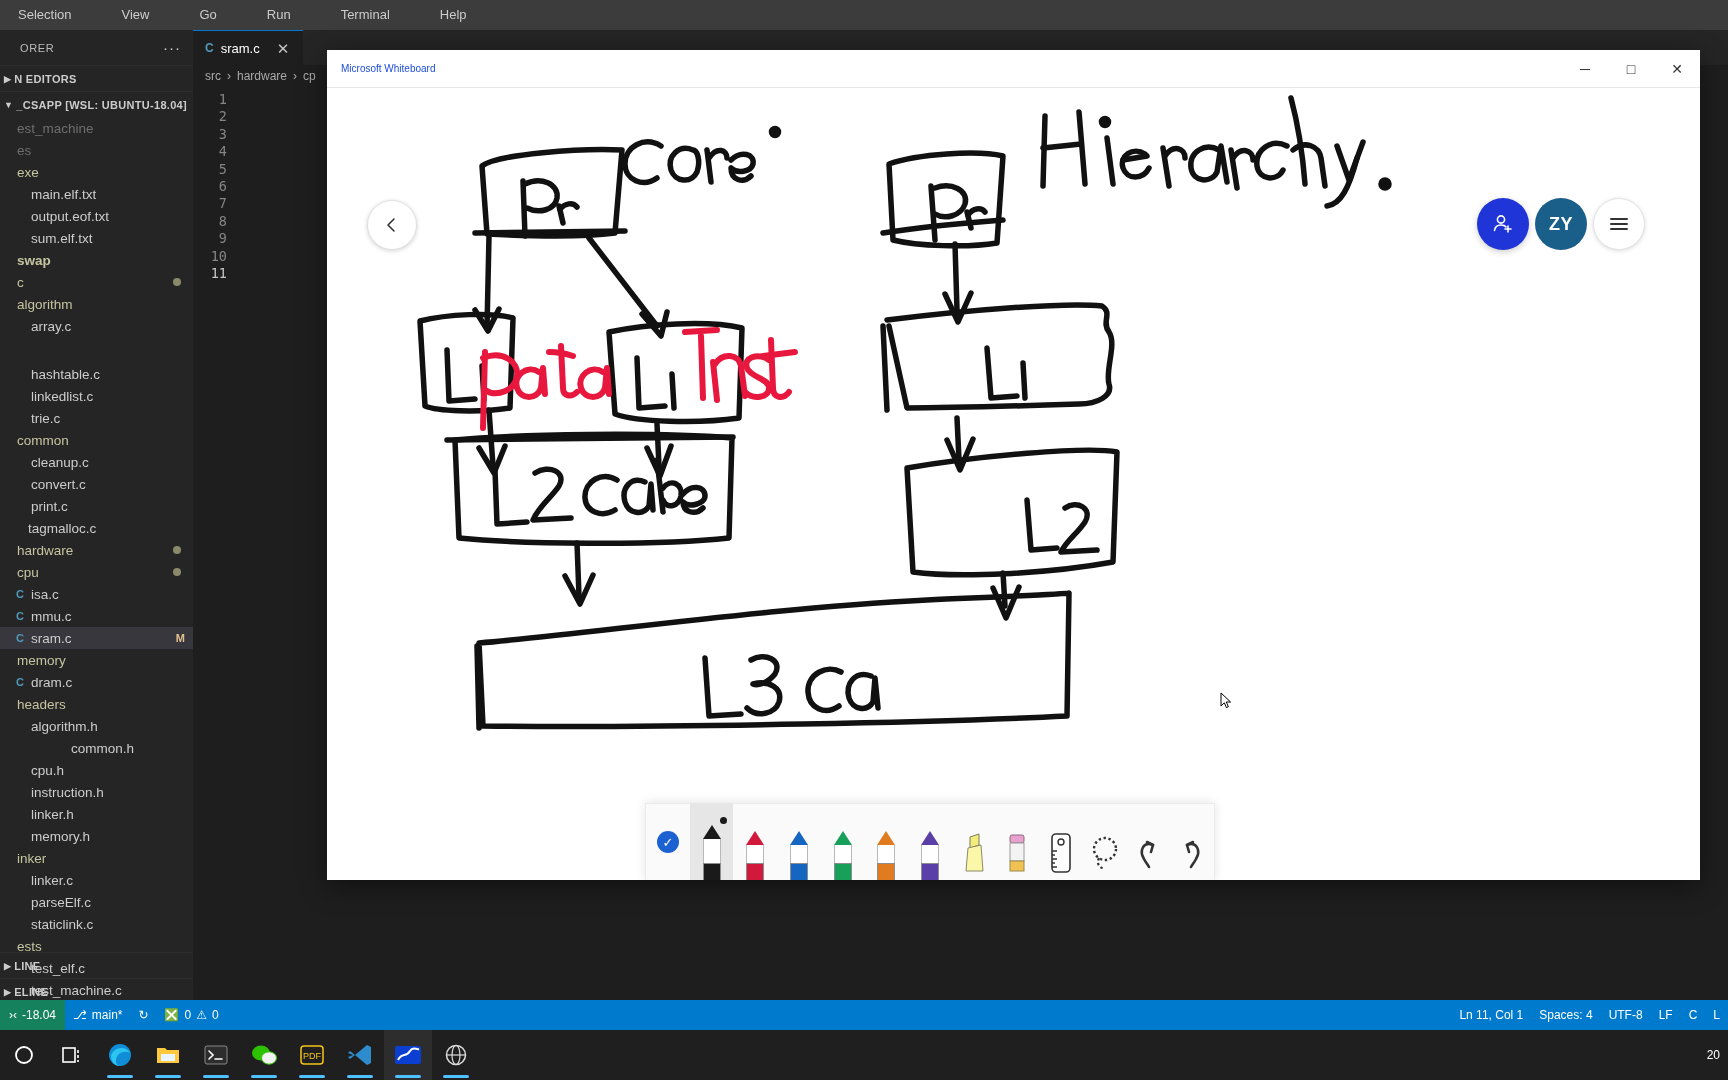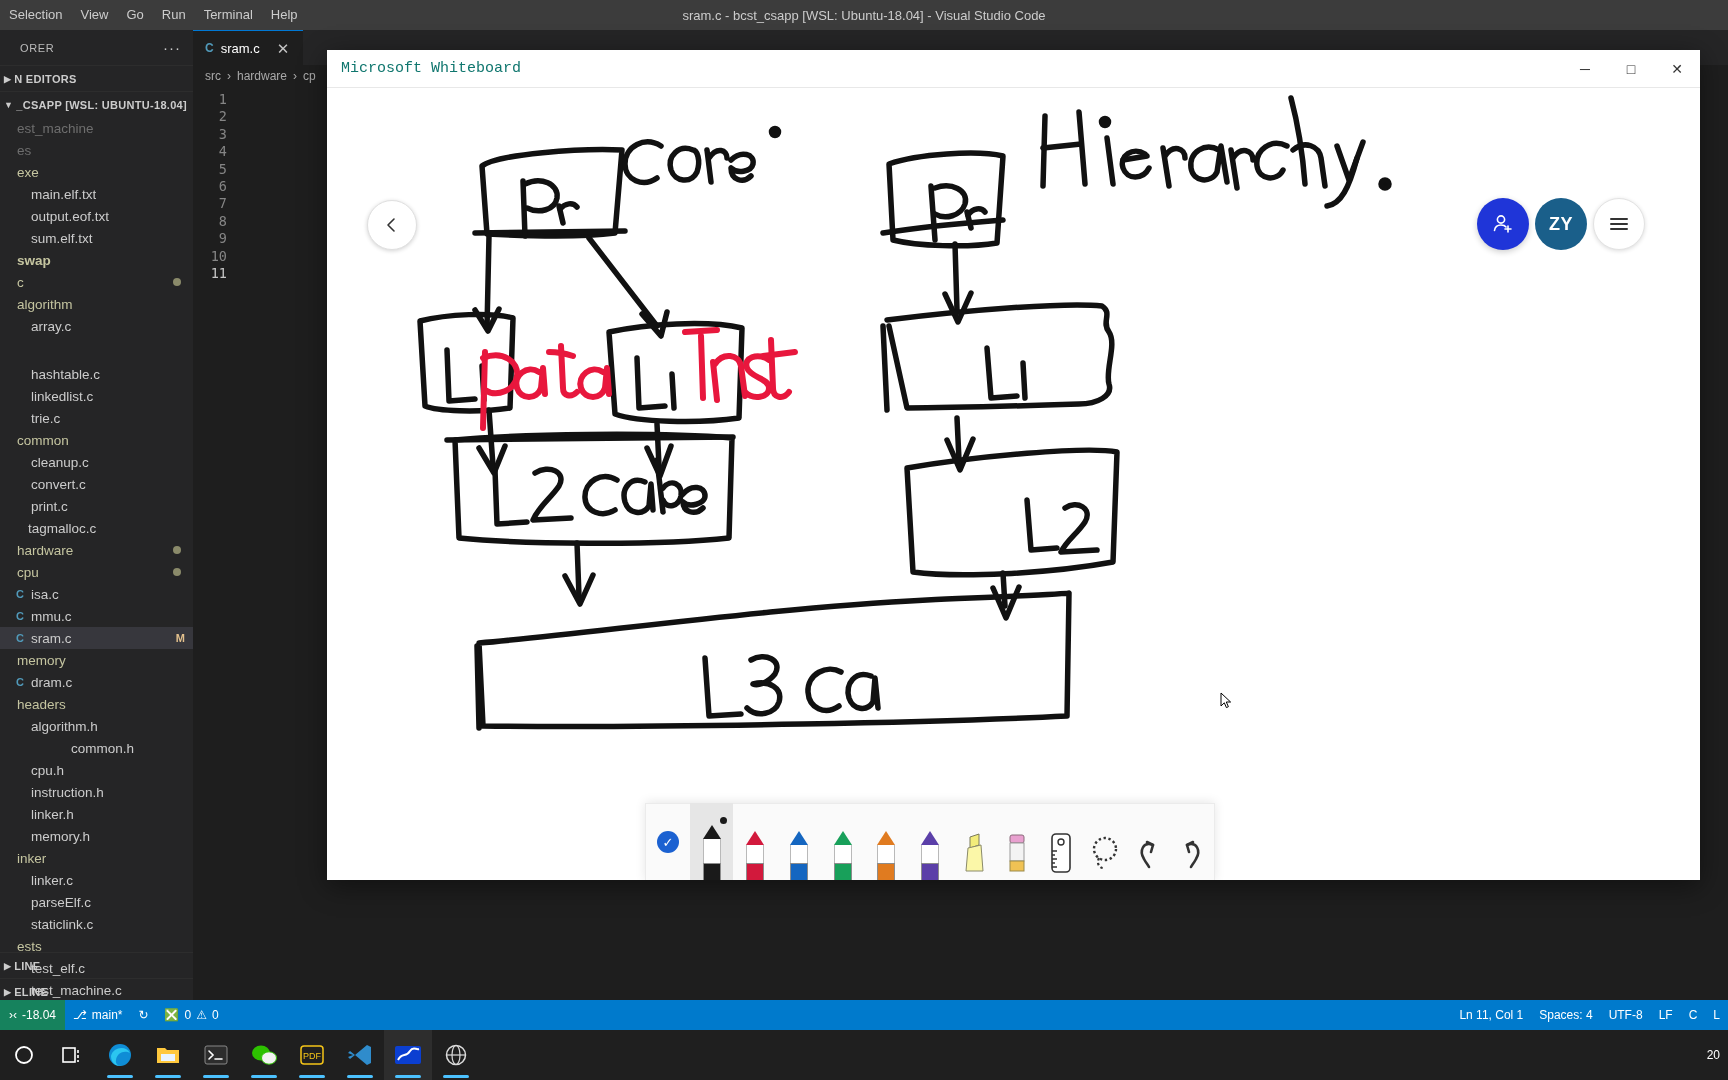--- a/index.html
+++ b/index.html
@@ -5,21 +5,21 @@
   * { margin:0; padding:0; box-sizing:border-box; }
   html,body { width:1728px; height:1080px; overflow:hidden; }
   body {
     font-family: "Liberation Sans", sans-serif;
     background:#1e1e1e; color:#ccc;
     -webkit-font-smoothing:antialiased;
   }
   
   #vscode { position:absolute; left:0; top:0; width:1728px; height:1030px; background:#1e1e1e; }
   #titlebar { height:30px; background:#3c3c3c; display:flex; align-items:center; position:relative; }
-  #menubar { display:flex; align-items:center; height:30px; padding-left:0px; }
+  #menubar { display:flex; align-items:center; height:30px; padding-left:9px;gap:32px; }
   .menu-item { font-size:13px; color:#cccccc; padding:0 9px; line-height:30px; white-space:nowrap; }
   #window-title { position:absolute; left:0; right:0; text-align:center; font-size:13px; color:#cccccc; pointer-events:none; }
 
   #body-row { display:flex; height:1000px; }
   
   #sidebar { width:193px; background:#252526; height:1000px; position:relative; overflow:hidden; }
   .sb-header { height:35px; display:flex; align-items:center; justify-content:space-between;
                padding:0 12px 0 20px; font-size:11px; letter-spacing:.6px; color:#bbbbbb; font-weight:400; }
   .sb-header .dots { font-size:15px; color:#cccccc; letter-spacing:1px; }
   .sect { height:26px; display:flex; align-items:center; font-size:11px; font-weight:bold; color:#cccccc;
@@ -55,21 +55,21 @@
   #statusbar { position:absolute; left:0; top:1000px; width:1728px; height:30px; background:#007acc;
                display:flex; align-items:center; font-size:12px; color:#ffffff; }
   #statusbar .remote { background:#16825d; height:30px; display:flex; align-items:center; padding:0 9px; gap:5px; font-size:12px; }
   .sb-i { display:flex; align-items:center; gap:5px; padding:0 8px; height:30px; }
   #sb-right { margin-left:auto; display:flex; align-items:center; }
 
   
   #wb { position:absolute; left:327px; top:50px; width:1373px; height:830px; background:#ffffff;
         box-shadow:0 6px 26px rgba(0,0,0,.45); }
   #wb-title { height:38px; background:#ffffff; display:flex; align-items:center; position:relative; border-bottom:1px solid #e8e8e8; }
-  #wb-title .t { font-size:15px; color:#0f766e; padding-left:14px;font-family:Liberation Mono, monospace; }
+  #wb-title .t { font-size:10px; color:#1d4ed8; padding-left:14px; }
   #wb-ctl { margin-left:auto; display:flex; height:38px; }
   #wb-ctl div { width:46px; height:38px; display:flex; align-items:center; justify-content:center; font-size:14px; color:#333; }
   #wb-canvas { position:absolute; left:0; top:38px; width:1373px; height:792px; background:#fff; overflow:hidden; }
 
   .circ-btn { position:absolute; border-radius:50%; display:flex; align-items:center; justify-content:center; }
   #back-btn { left:40px; top:112px; width:50px; height:50px; background:#fff; border:1px solid #e0e0e0;
               box-shadow:0 1px 4px rgba(0,0,0,.18); }
   #invite-btn { left:1150px; top:110px; width:52px; height:52px; background:#1f35d8; color:#fff; box-shadow:0 2px 6px rgba(0,0,0,.2); }
   #avatar-btn { left:1208px; top:110px; width:52px; height:52px; background:#1a5f8a; color:#fff; font-size:18px; font-weight:600; letter-spacing:.5px; }
   #menu-btn { left:1266px; top:110px; width:52px; height:52px; background:#fff; border:1px solid #e3e3e3; box-shadow:0 1px 4px rgba(0,0,0,.14); }
@@ -102,21 +102,20 @@
 
   <div id="titlebar">
     <div id="menubar">
       <span class="menu-item">Selection</span>
       <span class="menu-item">View</span>
       <span class="menu-item">Go</span>
       <span class="menu-item">Run</span>
       <span class="menu-item">Terminal</span>
       <span class="menu-item">Help</span>
     </div>
-    <div id="window-title">sram.c - bcst_csapp [WSL: Ubuntu-18.04] - Visual Studio Code</div>
   </div>
 
   <div id="body-row">
 
     <div id="sidebar">
       <div class="sb-header">
         <span>ORER</span>
         <span class="dots">···</span>
       </div>
       <div class="sect">

